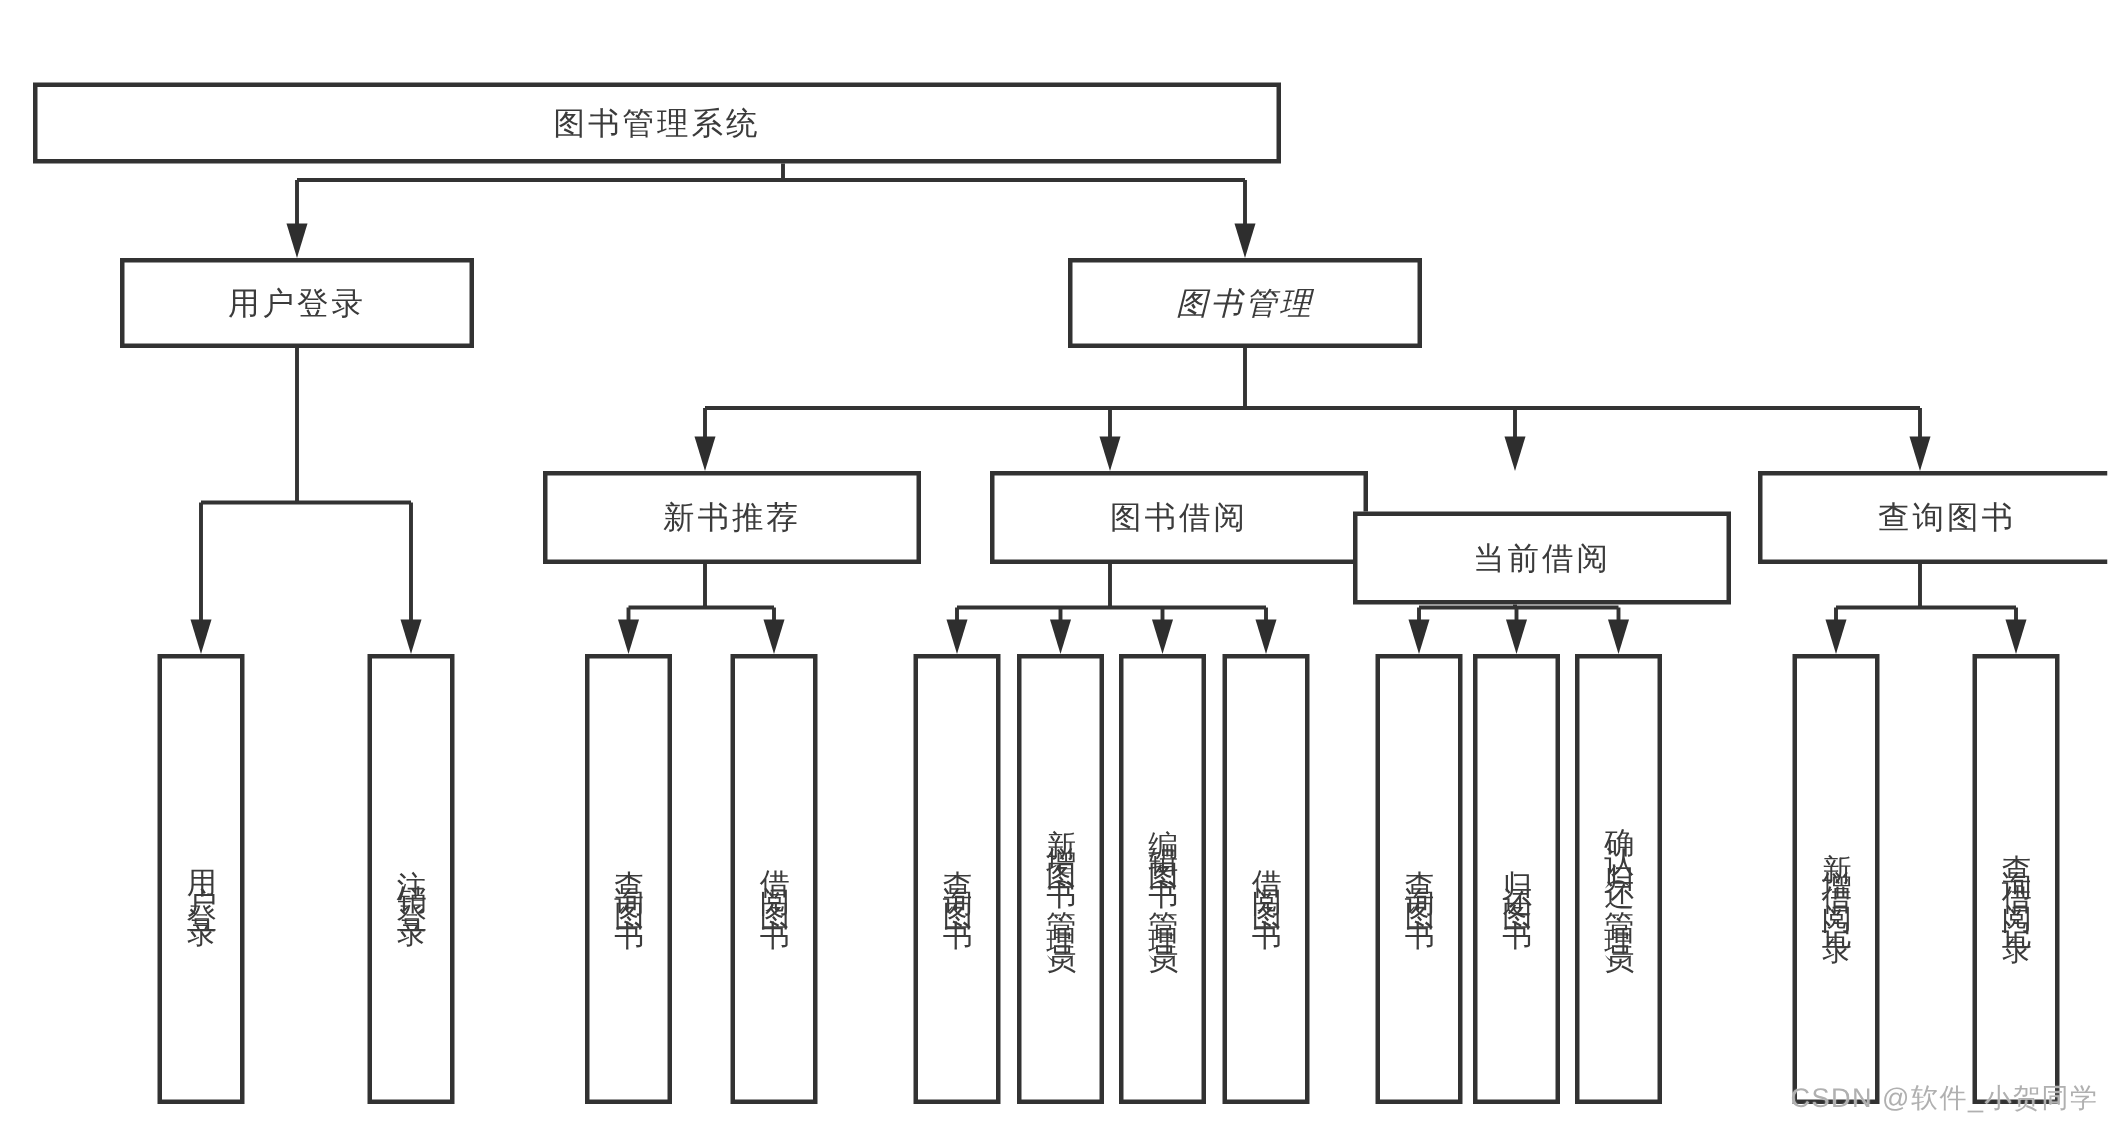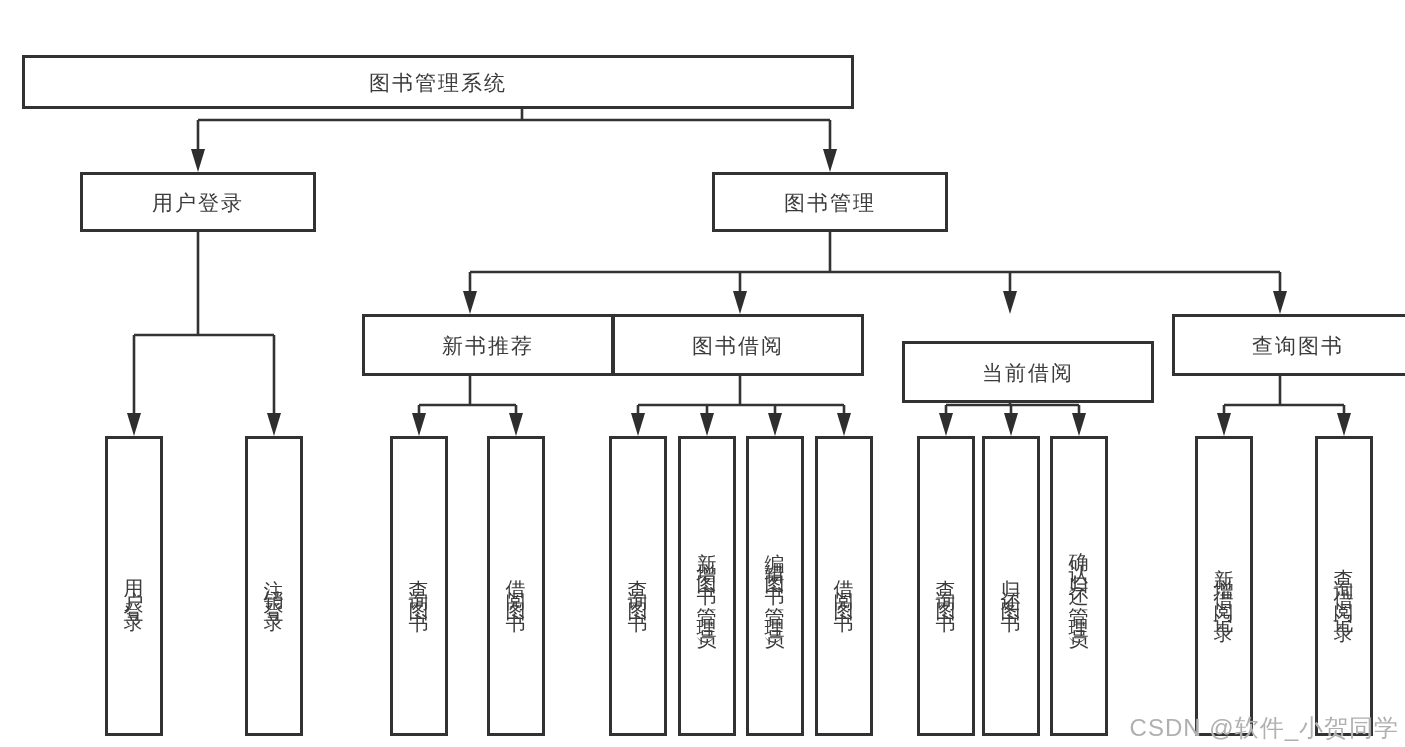--- a/index.html
+++ b/index.html
@@ -46,21 +46,21 @@
     font-size: 20px;
     line-height: 1;
     white-space: nowrap;
   }
   .lvl2 { width: 236px; top: 172px; height: 60px; }
   .lvl3 { width: 252px; top: 314px; height: 62px; }
   #watermark {
     position: absolute;
     right: 6px;
     bottom: 3px;
-    font-size: 24px;
+    font-size: 18px;
     color: #b0b0b0;
     text-shadow: 0 0 1px #ffffff;
     letter-spacing: 1px;
     z-index: 5;
   }
 </style>
 </head>
 <body>
 
 <div id="stage">
@@ -108,28 +108,28 @@
     </g>
   </svg>
 
   <div class="node" style="left:22px; top:15px; width:832px; height:54px;margin-top:40px;">
     <span>图书管理系统</span>
   </div>
 
   <div class="node lvl2" style="left:80px;">
     <span>用户登录</span>
   </div>
-  <div class="node lvl2" style="left:712px;">
+  <div class="node lvl2" style="left:712px;font-style:italic;">
     <span>图书管理</span>
   </div>
 
   <div class="node lvl3" style="left:362px;">
     <span>新书推荐</span>
   </div>
-  <div class="node lvl3" style="left:612px;">
+  <div class="node lvl3" style="left:660px;">
     <span>图书借阅</span>
   </div>
   <div class="node lvl3" style="left:902px;margin-top:27px;">
     <span>当前借阅</span>
   </div>
   <div class="node lvl3" style="left:1172px;">
     <span>查询图书</span>
   </div>
 
   <div class="node leaf" style="left:105px;">

